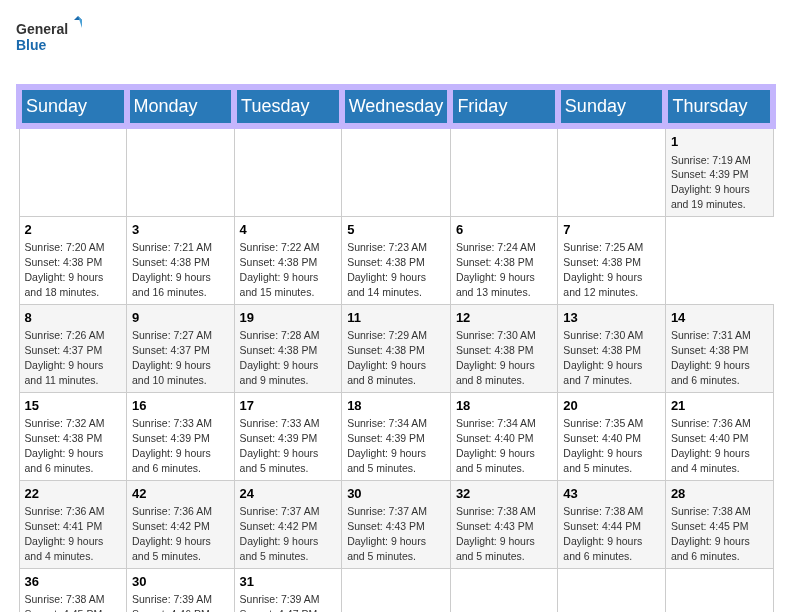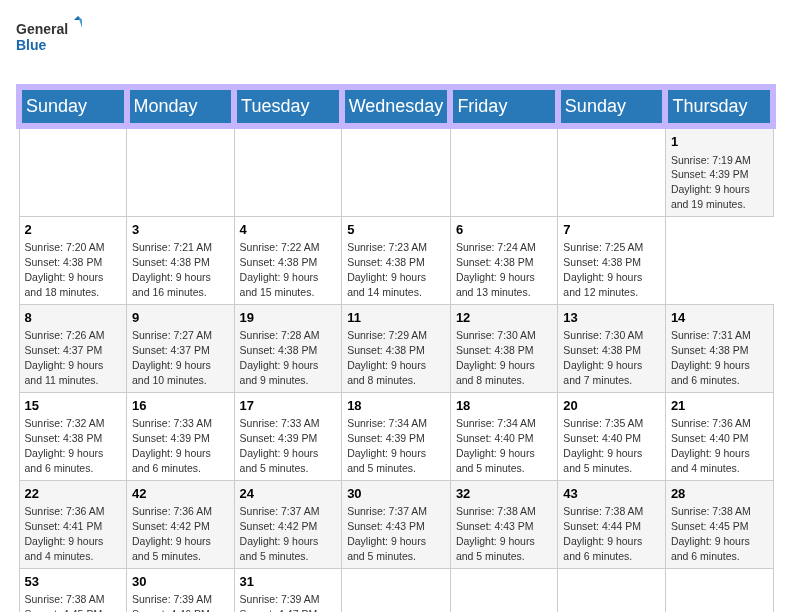--- a/index.html
+++ b/index.html
@@ -144,21 +144,21 @@
       <tr>
         <td><span class="day-num">22</span><span class="day-info">Sunrise: 7:36 AM<br>Sunset: 4:41 PM<br>Daylight: 9 hours and 4 minutes.</span></td>
         <td><span class="day-num">42</span><span class="day-info">Sunrise: 7:36 AM<br>Sunset: 4:42 PM<br>Daylight: 9 hours and 5 minutes.</span></td>
         <td><span class="day-num">24</span><span class="day-info">Sunrise: 7:37 AM<br>Sunset: 4:42 PM<br>Daylight: 9 hours and 5 minutes.</span></td>
         <td><span class="day-num">30</span><span class="day-info">Sunrise: 7:37 AM<br>Sunset: 4:43 PM<br>Daylight: 9 hours and 5 minutes.</span></td>
         <td><span class="day-num">32</span><span class="day-info">Sunrise: 7:38 AM<br>Sunset: 4:43 PM<br>Daylight: 9 hours and 5 minutes.</span></td>
         <td><span class="day-num">43</span><span class="day-info">Sunrise: 7:38 AM<br>Sunset: 4:44 PM<br>Daylight: 9 hours and 6 minutes.</span></td>
         <td><span class="day-num">28</span><span class="day-info">Sunrise: 7:38 AM<br>Sunset: 4:45 PM<br>Daylight: 9 hours and 6 minutes.</span></td>
       </tr>
       <tr>
-        <td><span class="day-num">53</span><span class="day-info">Sunrise: 7:38 AM<br>Sunset: 4:45 PM<br>Daylight: 9 hours and 7 minutes.</span></td>
+        <td><span class="day-num">36</span><span class="day-info">Sunrise: 7:38 AM<br>Sunset: 4:45 PM<br>Daylight: 9 hours and 7 minutes.</span></td>
         <td><span class="day-num">30</span><span class="day-info">Sunrise: 7:39 AM<br>Sunset: 4:46 PM<br>Daylight: 9 hours and 7 minutes.</span></td>
         <td><span class="day-num">31</span><span class="day-info">Sunrise: 7:39 AM<br>Sunset: 4:47 PM<br>Daylight: 9 hours and 8 minutes.</span></td>
         <td class="empty-cell"></td>
         <td class="empty-cell"></td>
         <td class="empty-cell"></td>
         <td class="empty-cell"></td>
       </tr>
     </tbody>
 </table>
 

